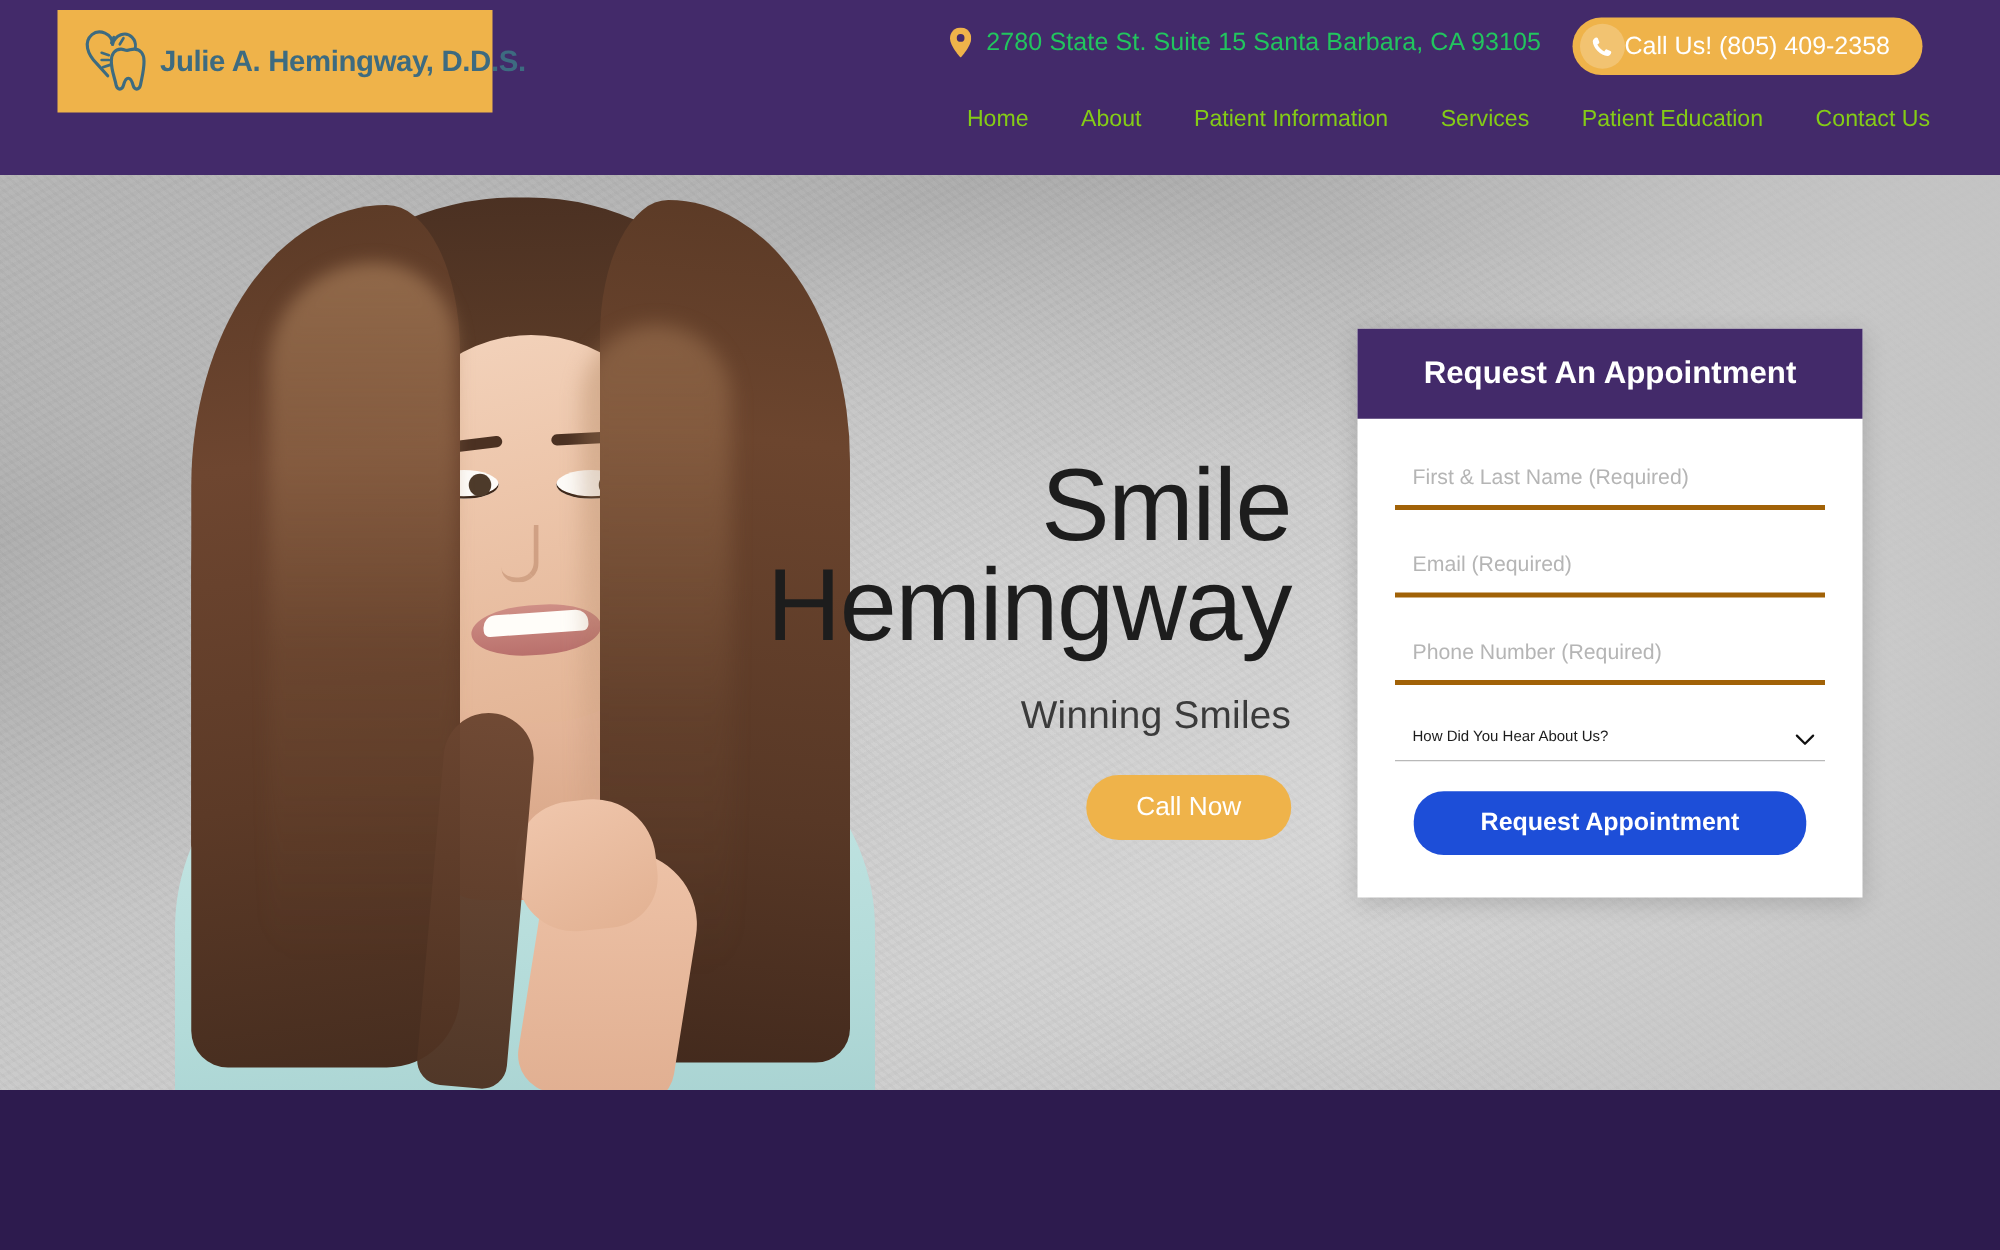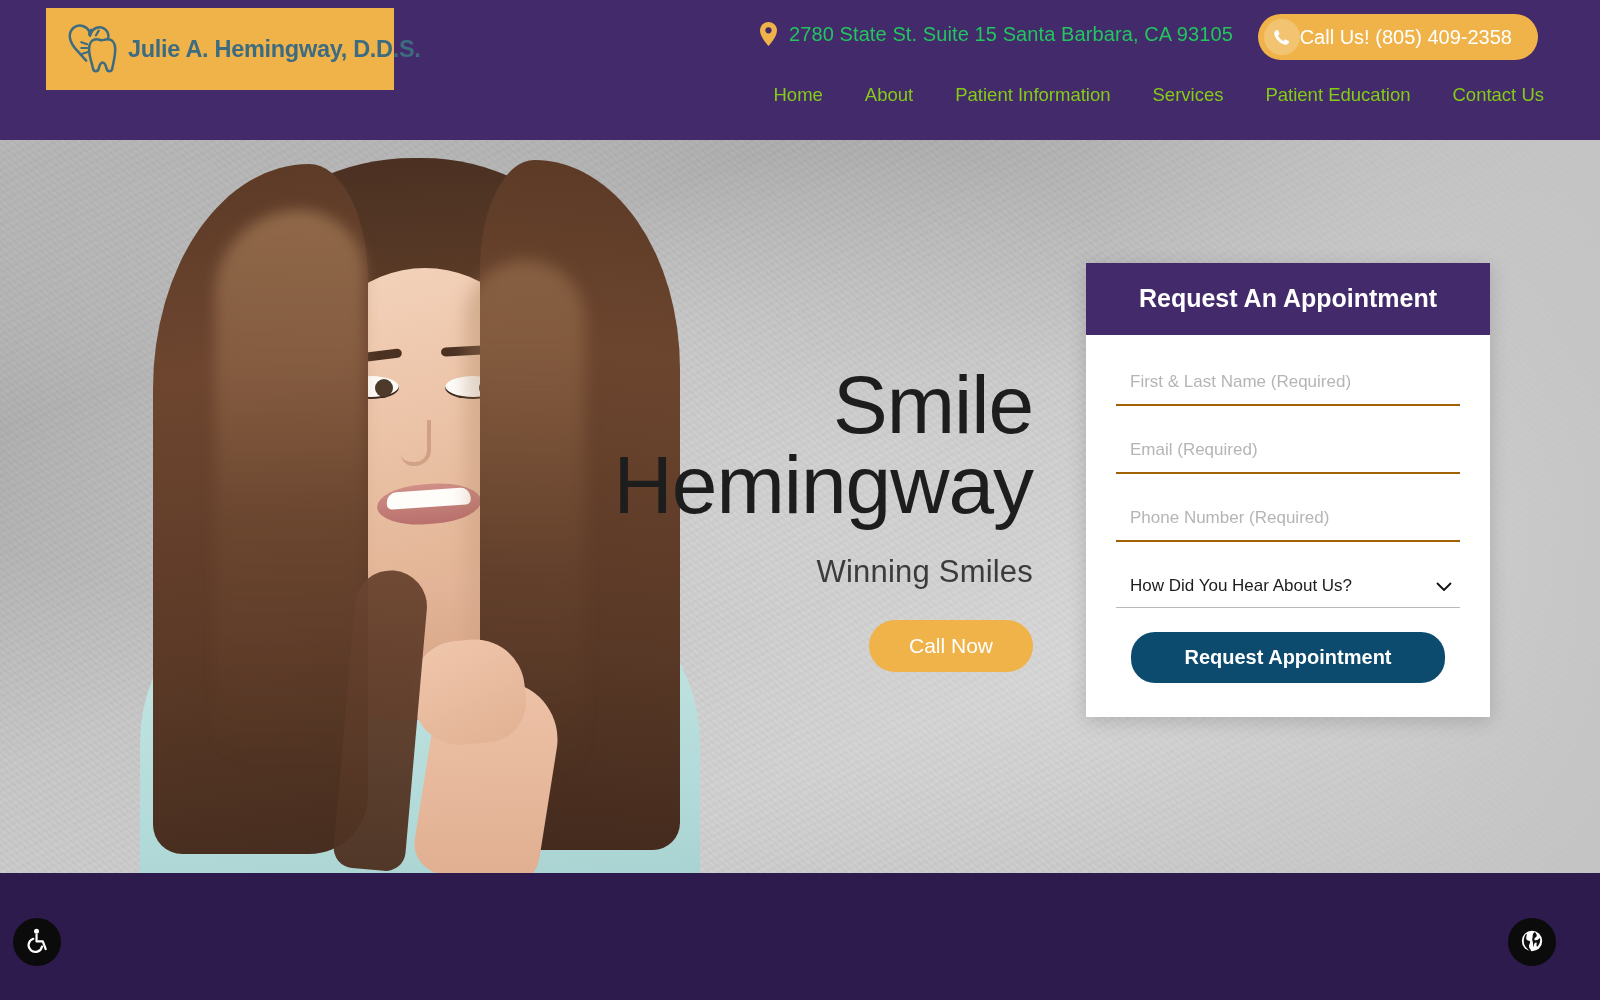--- a/index.html
+++ b/index.html
@@ -1,21 +1,21 @@
 <!DOCTYPE html>
 <html><head>
 <meta charset="utf-8">
 <style>
   * { margin:0; padding:0; box-sizing:border-box; }
   html, body {
     width:1600px; height:1000px; overflow:hidden;
     font-family:"Liberation Sans", sans-serif;
     background:#2d1b4e;
   }
-  #page { position:relative; width:1600px; height:1000px; overflow:hidden; }
+  #page { position:relative; width:1600px; height:872px; overflow:hidden; }
 
   
   .header {
     position:absolute; top:0; left:0; width:1600px; height:140px;
     background:#432a6a; z-index:30;
   }
   .logo-box {
     position:absolute; left:46px; top:8px; width:348px; height:82px;
     background:#efb34a; display:flex; align-items:center; padding-left:14px;
   }
@@ -191,38 +191,38 @@
   .form-card {
     position:absolute; left:1086px; top:263px; width:404px;
     background:#ffffff; box-shadow:0 4px 18px rgba(0,0,0,.16); z-index:12;
   }
   .form-head {
     background:#432a6a; color:#ffffff; text-align:center;
     font-size:25px; font-weight:bold; padding:21px 0 22px;
   }
   .form-body { padding:24px 30px 34px; }
   .f-field {
-    width:100%; border:none; border-bottom:2px solid #a16207; outline:none;
+    width:100%; border:none; border-bottom:4px solid #a16207; outline:none;
     padding:13px 14px 12px; font-size:17px; color:#333; background:transparent;
     font-family:"Liberation Sans", sans-serif; margin-bottom:21px;
   }
   .f-field::placeholder { color:#b5b5b5; }
   .f-select-wrap { position:relative; margin-bottom:24px; }
   .f-select {
     width:100%; border:none; border-bottom:1px solid #b9b9b9; outline:none;
-    padding:13px 30px 12px 14px; font-size:17px; color:#1c1c1c; background:transparent;
+    padding:13px 30px 12px 14px; font-size:12px; color:#1c1c1c; background:transparent;
     appearance:none; -webkit-appearance:none; cursor:pointer;
     font-family:"Liberation Sans", sans-serif;
   }
   .f-chev {
     position:absolute; right:8px; top:15px; pointer-events:none;
     width:16px; height:10px;
   }
   .f-submit {
-    display:block; width:314px; margin:0 auto; background:#0c4a6e; color:#ffffff;
+    display:block; width:314px; margin:0 auto; background:#1d4ed8; color:#ffffff;
     border:none; border-radius:24px; padding:14px 0; font-size:20px; font-weight:bold;
     cursor:pointer; font-family:"Liberation Sans", sans-serif;
   }
 
   
   .bottom {
     position:absolute; top:873px; left:0; width:1600px; height:127px;
     background:#2d1b4e;
   }
   .welcome {

